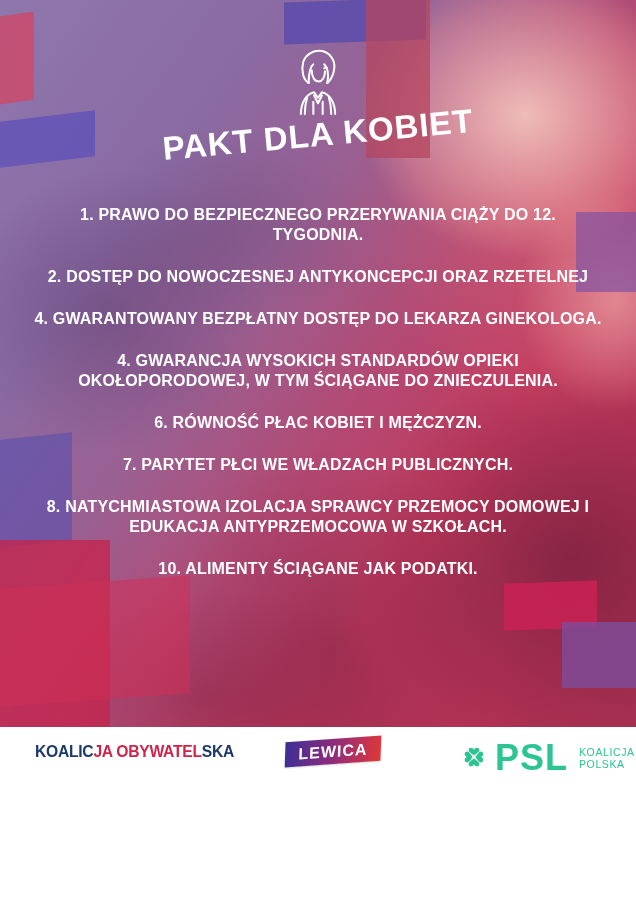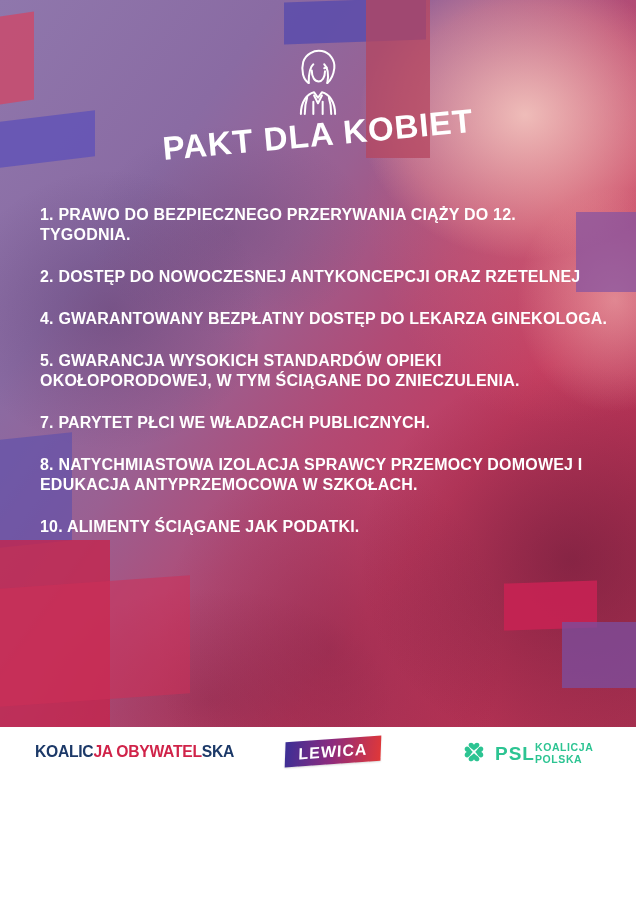--- a/index.html
+++ b/index.html
@@ -39,21 +39,21 @@
   .woman-icon svg{display:block;width:100%;height:100%;}
 
   
   .title{
     position:absolute;left:0;top:116px;width:636px;text-align:center;
     color:#ffffff;font-size:33px;font-weight:800;letter-spacing:1px;
     transform:rotate(-5.2deg);
   }
 
   
-  .pact-list{position:absolute;left:40px;top:205px;width:580px;text-align:left;}
+  .pact-list{position:absolute;left:28px;top:205px;width:580px;text-align:center;}
   .pact-item{margin-bottom:22px;color:#ffffff;font-weight:800;font-size:16px;line-height:20px;letter-spacing:.2px;}
   .pact-line{white-space:nowrap;}
 
   
   .footer{position:absolute;left:0;top:727px;width:636px;height:173px;background:#ffffff;}
 
   .ko-logo{
     position:absolute;left:35px;top:742px;
     font-size:16.5px;font-weight:800;letter-spacing:-0.3px;white-space:pre;
     transform:scaleX(0.95);transform-origin:left center;
@@ -62,22 +62,22 @@
   .lewica-logo{
     position:absolute;left:285px;top:739px;width:96px;height:25px;
     display:flex;align-items:center;justify-content:center;
     transform:rotate(-4deg) skewX(-6deg);
     box-shadow:0 1px 2px rgba(0,0,0,.15);
   }
   .lewica-label{color:#ffffff;font-size:16px;font-weight:800;letter-spacing:1px;}
 
   .psl-logo{position:absolute;left:462px;top:740px;display:flex;align-items:center;}
   .psl-clover{width:24px;height:26px;margin-right:9px;}
-  .psl-abbr{font-size:19px;font-weight:700;letter-spacing:1px;line-height:1;}
-  .psl-coalition{font-size:10.5px;font-weight:700;letter-spacing:.6px;line-height:12px;}
+  .psl-abbr{font-size:36px;font-weight:700;letter-spacing:1px;line-height:1;}
+  .psl-coalition{margin-left:11px;font-size:10.5px;font-weight:400;letter-spacing:.6px;line-height:12px;}
 </style>
 </head>
 <body>
 
 <div class="poster">
 
   <div class="art">
     <div class="shape s-pink-topleft"></div>
     <div class="shape s-blue-lefttop"></div>
     <div class="shape s-blue-topcenter"></div>
@@ -113,22 +113,25 @@
         <div class="pact-line">1. PRAWO DO BEZPIECZNEGO PRZERYWANIA CIĄŻY DO 12.</div>
         <div class="pact-line">TYGODNIA.</div>
       </div>
       <div class="pact-item">
         <div class="pact-line">2. DOSTĘP DO NOWOCZESNEJ ANTYKONCEPCJI ORAZ RZETELNEJ</div>
       </div>
       <div class="pact-item">
         <div class="pact-line">4. GWARANTOWANY BEZPŁATNY DOSTĘP DO LEKARZA GINEKOLOGA.</div>
       </div>
       <div class="pact-item">
-        <div class="pact-line">5. GWARANCJA WYSOKICH STANDARDÓW OPIEKI</div>
+        <div class="pact-line">4. GWARANCJA WYSOKICH STANDARDÓW OPIEKI</div>
         <div class="pact-line">OKOŁOPORODOWEJ, W TYM ŚCIĄGANE DO ZNIECZULENIA.</div>
+      </div>
+      <div class="pact-item">
+        <div class="pact-line">6. RÓWNOŚĆ PŁAC KOBIET I MĘŻCZYZN.</div>
       </div>
       <div class="pact-item">
         <div class="pact-line">7. PARYTET PŁCI WE WŁADZACH PUBLICZNYCH.</div>
       </div>
       <div class="pact-item">
         <div class="pact-line">8. NATYCHMIASTOWA IZOLACJA SPRAWCY PRZEMOCY DOMOWEJ I</div>
         <div class="pact-line">EDUKACJA ANTYPRZEMOCOWA W SZKOŁACH.</div>
       </div>
       <div class="pact-item">
         <div class="pact-line">10. ALIMENTY ŚCIĄGANE JAK PODATKI.</div>

